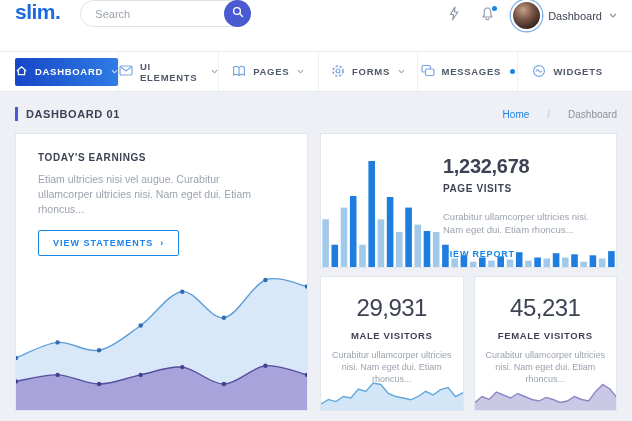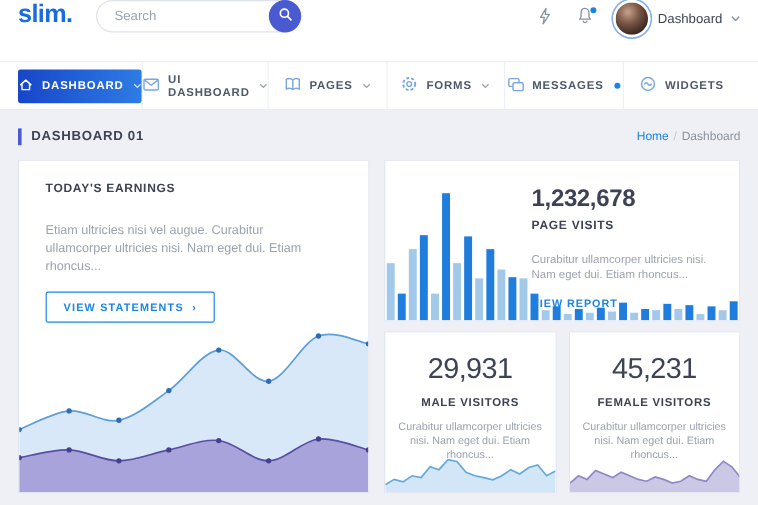--- a/index.html
+++ b/index.html
@@ -38,31 +38,31 @@
           background:linear-gradient(90deg,#1746c8,#2e7ce4);}
   .nav-dot{width:5px;height:5px;border-radius:50%;background:#1b84e7;margin-left:2px;}
   .caret{display:inline-flex;margin-left:1px;}
 
   
   .content{padding:10px 15px 0;box-sizing:border-box;}
   .page-head{display:flex;align-items:center;height:24px;margin-bottom:7px;}
   .page-title{font-size:11px;font-weight:bold;letter-spacing:.6px;color:#3d4354;
           display:flex;align-items:center;gap:8px;}
   .title-bar{width:3px;height:14px;background:#4a5bd2;display:inline-block;}
-  .breadcrumb{margin-left:auto;font-size:10px;display:flex;gap:4px;align-items:center;}
+  .breadcrumb{margin-left:auto;font-size:10px;display:flex;gap:18px;align-items:center;}
   .bc-home{color:#1b84e7;cursor:pointer;}
   .bc-sep{color:#c3c8d2;}
   .bc-cur{color:#8a919e;}
 
   .card{background:#fff;border:1px solid #e2e6ee;box-sizing:border-box;}
   .grid{display:flex;gap:12px;}
   .left-card{width:293px;height:278px;position:relative;overflow:hidden;}
   .left-card .inner{padding:18px 22px 0;position:relative;z-index:2;}
   .big-value{font-size:35px;color:#3d4354;letter-spacing:-.5px;margin:4px 0 14px;}
-  .stat-label{font-size:10px;font-weight:bold;letter-spacing:.6px;color:#3d4354;margin-bottom:22px;}
+  .stat-label{font-size:10px;font-weight:bold;letter-spacing:.6px;color:#3d4354;margin-bottom:9px;}
   .muted{font-size:10.5px;line-height:15px;color:#9ba3af;}
   .left-card .muted{max-width:235px;margin-bottom:13px;}
   .outline-btn{display:inline-flex;align-items:center;gap:7px;border:1px solid #1b84e7;background:#fff;
           color:#1b84e7;font-size:9px;font-weight:bold;letter-spacing:1px;padding:7px 14px;cursor:pointer;
           font-family:inherit;border-radius:2px;}
   .chart{position:absolute;left:0;right:0;bottom:0;z-index:1;}
   .chart svg{display:block;}
   #earnings-chart{height:138px;}
 
   .right-col{width:297px;display:flex;flex-direction:column;gap:8px;}
@@ -149,21 +149,21 @@
       </div>
     </div>
     <div class="nav-cell">
       <div class="nav-item">
         <span>
           <svg width="14" height="11" viewBox="0 0 14 11">
               <rect x="1" y="1" width="12" height="9" rx="1.2" fill="none" stroke="#7aa6e2" stroke-width="1.2"></rect>
               <polyline points="1.5,1.8 7,6 12.5,1.8" fill="none" stroke="#7aa6e2" stroke-width="1.2"></polyline>
             </svg>
         </span>
-        <span>UI DASHBOARD</span>
+        <span>UI ELEMENTS</span>
         <span class="caret">
           <svg width="7" height="5" viewBox="0 0 8 5">
               <polyline points="1,1 4,4 7,1" fill="none" stroke="#9aa2af" stroke-width="1.2"></polyline>
             </svg>
         </span>
       </div>
     </div>
     <div class="nav-cell">
       <div class="nav-item">
         <span>

